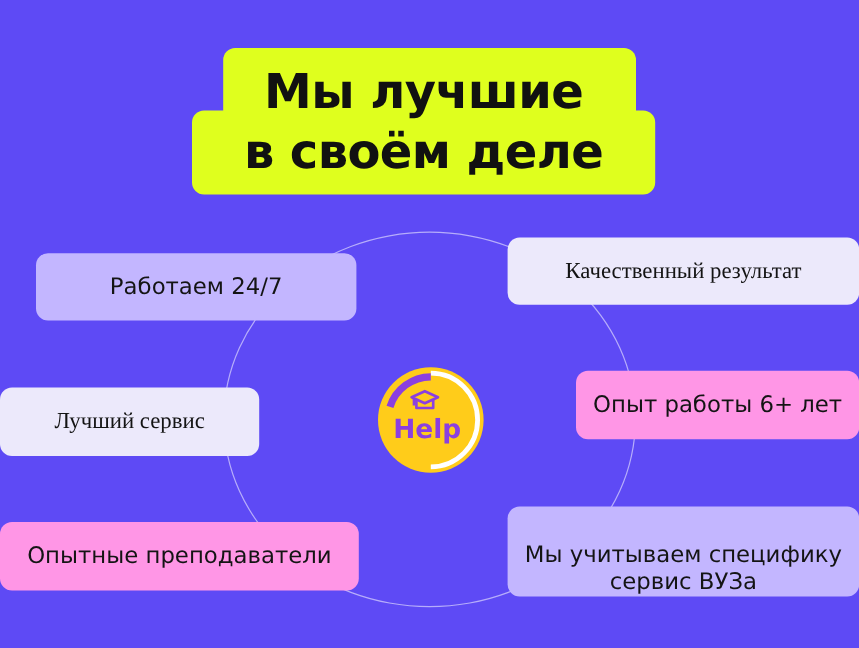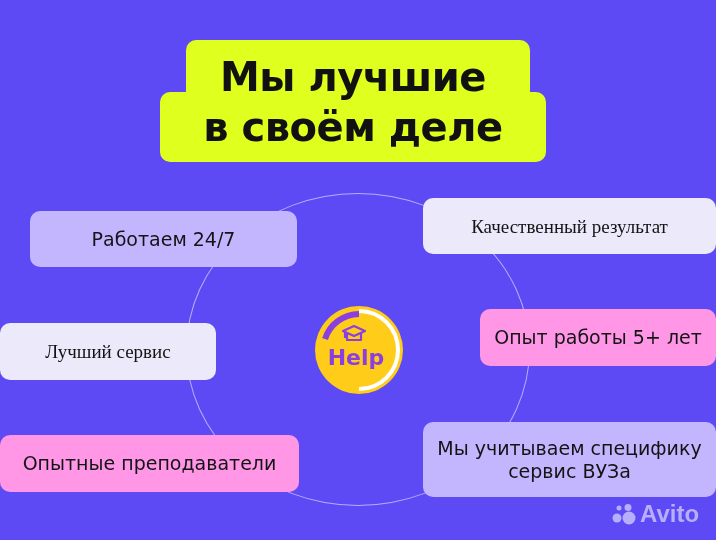--- a/index.html
+++ b/index.html
@@ -36,43 +36,34 @@
     <span>Лучший сервис</span>
   </div>
   <div class="pill p-pink" style="left:0;top:435px;width:299px;height:57px;">
     <span>Опытные преподаватели</span>
   </div>
 
   <div class="pill p-white" style="left:423px;top:198px;width:293px;height:56px;">
     <span>Качественный результат</span>
   </div>
   <div class="pill p-pink" style="left:480px;top:309px;width:236px;height:57px;">
-    <span>Опыт работы 5+ лет</span>
+    <span>Опыт работы 6+ лет</span>
   </div>
-  <div class="pill p-lav" style="left:423px;top:422px;width:293px;height:75px;flex-direction:column;">
+  <div class="pill p-lav" style="left:423px;top:422px;width:293px;height:75px;flex-direction:column;justify-content:flex-end;">
     <span>Мы учитываем специфику</span>
     <span>сервис ВУЗа</span>
   </div>
 
   <div class="logo">
     <svg width="94" height="90" viewBox="0 0 94 90">
       <circle cx="47" cy="45" r="44" fill="#ffcc1a"></circle>
       <path d="M47 6 A39 39 0 0 1 47 84" fill="none" stroke="#ffffff" stroke-width="4"></path>
       <path d="M47 9 A36 36 0 0 0 13 34" fill="none" stroke="#8b3fe0" stroke-width="6"></path>
       <g fill="none" stroke="#8b3fe0" stroke-width="2.2" stroke-linejoin="round">
         <path d="M31 26 L42 21 L53 26 L42 31 Z" fill="#ffcc1a"></path>
         <path d="M35 28 L35 35 L49 35 L49 28"></path>
         <path d="M33 27 L33 33"></path>
       </g>
       <text x="44" y="60" text-anchor="middle" font-family="DejaVu Sans, sans-serif" font-weight="bold" font-size="22" fill="#8b3fe0">Help</text>
     </svg>
   </div>
 
-  <div class="avito">
-    <svg width="26" height="22" viewBox="0 0 26 22">
-      <circle cx="18" cy="15" r="6.5" fill="#b7aefc"></circle>
-      <circle cx="6" cy="15" r="4.5" fill="#b7aefc"></circle>
-      <circle cx="17" cy="4.5" r="3.5" fill="#b7aefc"></circle>
-      <circle cx="8" cy="5" r="2.5" fill="#b7aefc"></circle>
-    </svg>
-    <span>Avito</span>
-  </div>
 </div>
 
 </body></html>

